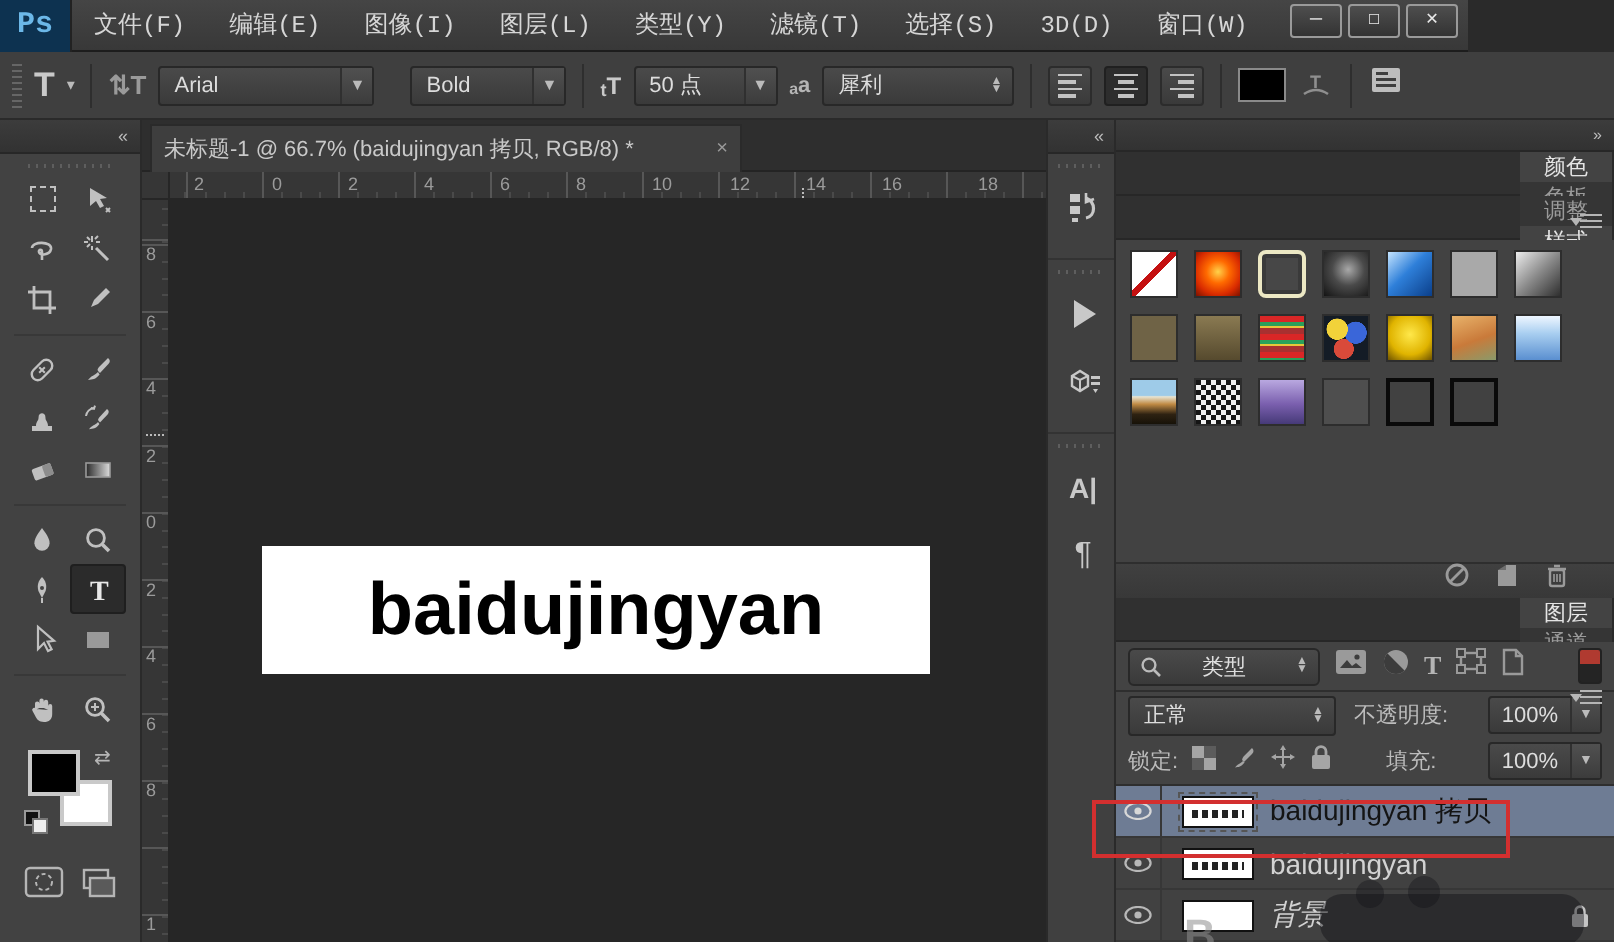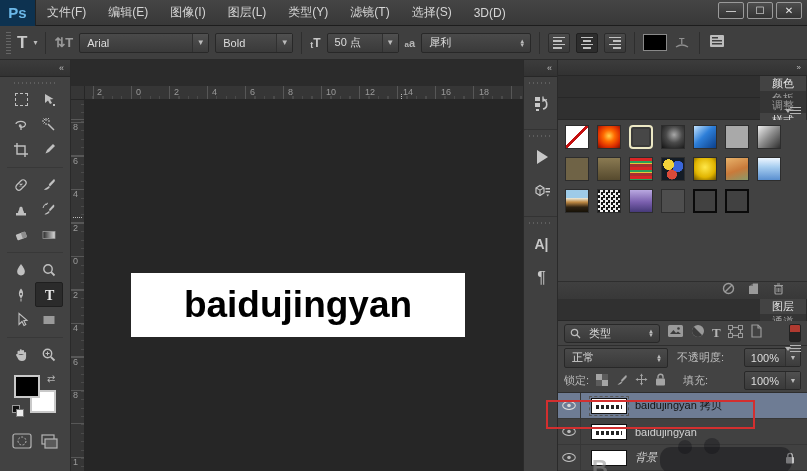--- a/index.html
+++ b/index.html
@@ -1,22 +1,22 @@
 <!DOCTYPE html>
 <html><head>
 <meta charset="utf-8">
 <style>
   * { margin:0; padding:0; box-sizing:border-box; }
   html,body { width:807px; height:471px; overflow:hidden; background:#2a2a2a;
     font-family:"Liberation Sans", sans-serif; -webkit-font-smoothing:antialiased; }
 
   
-  #menubar { position:absolute; left:0; top:0; width:807px; height:26px;
+  #menubar { position:absolute; left:0; top:0; width:734px; height:26px;
     background:linear-gradient(#454545,#383838); border-bottom:1px solid #1d1d1d;
-    display:flex; align-items:center; }
+    display:flex; align-items:center;font-family:Liberation Mono, monospace; }
   #pslogo { width:36px; height:26px; background:#0d3250; color:#6cb8e8;
     font-weight:bold; font-size:15px; display:flex; align-items:center; justify-content:center;
     border-right:1px solid #222; }
   .menu-item { color:#d6d6d6; font-size:12px; padding:0 11px; height:26px;
     display:flex; align-items:center; cursor:default; }
   #winctrl { margin-left:auto; display:flex; gap:3px; padding-right:5px; align-self:flex-start; margin-top:2px; }
   .winbtn { width:26px; height:17px; border:1px solid #9a9a9a; border-radius:2px;
     background:linear-gradient(#4e4e4e,#333); color:#e8e8e8; font-size:10px; line-height:15px;
     text-align:center; }
 
@@ -129,41 +129,41 @@
   #resizegrip { position:absolute; right:2px; bottom:2px; width:10px; height:10px;
     background:radial-gradient(circle 1px at 2px 8px,#888 1px,transparent 1.2px),
       radial-gradient(circle 1px at 5px 8px,#888 1px,transparent 1.2px),
       radial-gradient(circle 1px at 8px 8px,#888 1px,transparent 1.2px),
       radial-gradient(circle 1px at 5px 5px,#888 1px,transparent 1.2px),
       radial-gradient(circle 1px at 8px 5px,#888 1px,transparent 1.2px),
       radial-gradient(circle 1px at 8px 2px,#888 1px,transparent 1.2px); }
   #filterrow { height:26px; background:#434343; display:flex; align-items:center; gap:7px; padding:0 6px;
     border-bottom:1px solid #2e2e2e; }
   #typepill { width:96px; height:19px; background:linear-gradient(#4a4a4a,#3a3a3a); border:1px solid #282828;
-    border-radius:3px; display:flex; align-items:center; color:#ddd; font-size:11px; padding:0 5px; gap:8px; }
+    border-radius:3px; display:flex; align-items:center; color:#ddd; font-size:11px; padding:0 5px; gap:20px; }
   #blendrow { height:24px; background:#434343; display:flex; align-items:center; gap:5px; padding:0 6px; }
   #lockrow { height:24px; background:#434343; display:flex; align-items:center; gap:7px; padding:0 6px;
     border-bottom:1px solid #2e2e2e; }
   .plabel { color:#bcbcbc; font-size:11px; white-space:nowrap; }
   .valbox { height:19px; background:linear-gradient(#4a4a4a,#3a3a3a); border:1px solid #282828;
     border-radius:2px; display:flex; align-items:center; }
   .valbox .val { padding:0 6px; color:#ddd; font-size:11px; }
   .valbox .dd { width:15px; height:100%; border-left:1px solid #303030; color:#bbb; font-size:7px;
     display:flex; align-items:center; justify-content:center; background:linear-gradient(#505050,#3c3c3c); }
   #layerlist { flex:1; background:#414141; position:relative; }
   .lrow { height:26px; display:flex; align-items:center; border-bottom:1px solid #373737; position:relative; }
   .lrow.selected { background:#6e7c94; }
   .eyecell { width:23px; height:100%; display:flex; align-items:center; justify-content:center;
     border-right:1px solid #373737; }
   .lthumb { width:36px; height:16px; background:#fff; border:1px solid #111; margin:0 8px 0 10px;
     position:relative; }
   .lthumb .marks { position:absolute; left:4px; top:6px; width:26px; height:4px;
     background:repeating-linear-gradient(90deg,#222 0 3px,transparent 3px 5px); }
   .lthumb.ants { outline:1px dashed #555; outline-offset:1px; }
-  .lname { font-size:11px; color:#d2d2d2; white-space:nowrap; }
+  .lname { font-size:14px; color:#d2d2d2; white-space:nowrap; }
   .lrow.selected .lname { color:#141414; }
   .locktail { margin-left:auto; margin-right:12px; }
   #redbox { position:absolute; left:546px; top:400px; width:209px; height:29px;
     border:2px solid #d32f2f; z-index:60; pointer-events:none; }
   #watermark { position:absolute; left:660px; top:447px; width:132px; height:26px;
     background:rgba(15,15,20,0.42); border-radius:11px; z-index:40; }
   #watermark::before { content:""; position:absolute; left:18px; top:-7px; width:14px; height:14px;
     border-radius:50%; background:rgba(15,15,20,0.35); }
   #watermark::after { content:""; position:absolute; left:44px; top:-9px; width:16px; height:16px;
     border-radius:50%; background:rgba(15,15,20,0.35); }
@@ -180,55 +180,56 @@
 <div id="menubar">
   <div id="pslogo">Ps</div>
   <div class="menu-item">文件(F)</div>
   <div class="menu-item">编辑(E)</div>
   <div class="menu-item">图像(I)</div>
   <div class="menu-item">图层(L)</div>
   <div class="menu-item">类型(Y)</div>
   <div class="menu-item">滤镜(T)</div>
   <div class="menu-item">选择(S)</div>
   <div class="menu-item">3D(D)</div>
+  <div class="menu-item">窗口(W)</div>
   <div id="winctrl">
     <div class="winbtn">—</div>
     <div class="winbtn">☐</div>
     <div class="winbtn">✕</div>
   </div>
 </div>
 
 <div id="optionsbar">
   <div class="grip-v"></div>
   <div class="ob-icon" style="font-size:17px;">T</div>
   <div style="color:#bbb;font-size:8px;">▾</div>
   <div class="ob-sep"></div>
   <div class="ob-icon" style="font-size:13px;color:#9a9a9a;">⇅T</div>
-  <div class="combo" style="width:130px;gap:39px;">
+  <div class="combo" style="width:108px;gap:39px;">
     <span class="val">Arial</span>
     <span class="dd">▼</span>
   </div>
-  <div class="combo" style="width:78px;">
+  <div class="combo" style="width:78px;margin-left:12px;">
     <span class="val">Bold</span>
     <span class="dd">▼</span>
   </div>
   <div class="ob-sep"></div>
   <div class="ob-icon" style="font-size:12px;">
       <span style="font-size:9px;">t</span>
       <span>T</span>
     </div>
   <div class="combo" style="width:72px;">
     <span class="val">50 点</span>
     <span class="dd">▼</span>
   </div>
   <div class="ob-icon" style="font-size:11px;color:#b5b5b5;">
       <span style="font-size:8px;">a</span>
       <span>a</span>
     </div>
-  <div class="combo" style="width:110px;">
+  <div class="combo" style="width:96px;">
     <span class="val">犀利</span>
     <span class="dd" style="background:none;border-left:none;">
       <span class="updown">
           <span>▲</span>
           <span>▼</span>
         </span>
     </span>
   </div>
   <div class="ob-sep"></div>
   <div class="alignbtn">
@@ -415,33 +416,39 @@
           <circle cx="10" cy="8" r="4" fill="none" stroke="#b5b5b5" stroke-width="1" stroke-dasharray="2 1.5"></circle>
         </svg></div>
     <div><svg width="20" height="16">
           <rect x="3" y="2" width="12" height="9" fill="none" stroke="#b5b5b5" stroke-width="1.2"></rect>
           <rect x="6" y="6" width="12" height="9" fill="#5a5a5a" stroke="#b5b5b5" stroke-width="1.2"></rect>
         </svg></div>
   </div>
 </div>
 
 <div id="docarea">
+  <div id="tabstrip">
+    <div id="doctab">
+      <span class="title">未标题-1 @ 66.7% (baidujingyan 拷贝, RGB/8) *</span>
+      <span class="close">×</span>
+    </div>
+  </div>
   <div id="rulcorner"></div>
   <div id="hruler">
     <span class="hnum" style="left:12px">2</span>
     <span class="hnum" style="left:51px">0</span>
     <span class="hnum" style="left:89px">2</span>
     <span class="hnum" style="left:127px">4</span>
     <span class="hnum" style="left:165px">6</span>
     <span class="hnum" style="left:203px">8</span>
     <span class="hnum" style="left:241px">10</span>
     <span class="hnum" style="left:280px">12</span>
     <span class="hnum" style="left:318px">14</span>
     <span class="hnum" style="left:356px">16</span>
-    <span class="hnum" style="left:394px">18</span>
+    <span class="hnum" style="left:404px">18</span>
     <div class="cursor-dot-h"></div>
   </div>
   <div id="vruler">
     <span class="vnum" style="top:22px">8</span>
     <span class="vnum" style="top:56px">6</span>
     <span class="vnum" style="top:89px">4</span>
     <span class="vnum" style="top:123px">2</span>
     <span class="vnum" style="top:156px">0</span>
     <span class="vnum" style="top:190px">2</span>
     <span class="vnum" style="top:223px">4</span>
@@ -628,21 +635,21 @@
           <path d="M11 1 C12 2,12 3,11 4 L7 8 C5.8 6.8,5.8 6.8,6.8 5.2 Z" fill="#a5a5a5"></path>
           <path d="M6.5 7.5 C5 9,4 8.8,2.5 10.8 C4.5 10.4,5.3 10.8,7.3 8.3 Z" fill="#a5a5a5"></path>
         </svg></div>
     <div><svg width="13" height="13">
           <path d="M6.5 0.5 L8 3 H5 Z M6.5 12.5 L5 10 H8 Z M0.5 6.5 L3 5 V8 Z M12.5 6.5 L10 5 V8 Z M6 3 h1 v7 h-1 Z M3 6 h7 v1 h-7 Z" fill="#a5a5a5"></path>
         </svg></div>
     <div><svg width="11" height="13">
           <rect x="1" y="5.5" width="9" height="7" rx="1" fill="#a5a5a5"></rect>
           <path d="M3 5.5 V3.8 a2.5 2.5 0 0 1 5 0 V5.5" fill="none" stroke="#a5a5a5" stroke-width="1.4"></path>
         </svg></div>
-    <span class="plabel" style="margin-left:10px;">填充:</span>
+    <span class="plabel" style="margin-left:20px;">填充:</span>
     <div class="valbox" style="margin-left:auto;">
       <span class="val">100%</span>
       <span class="dd">▼</span>
     </div>
   </div>
 
   <div id="layerlist">
     <div class="lrow selected">
       <div class="eyecell">
         <svg width="14" height="9">

